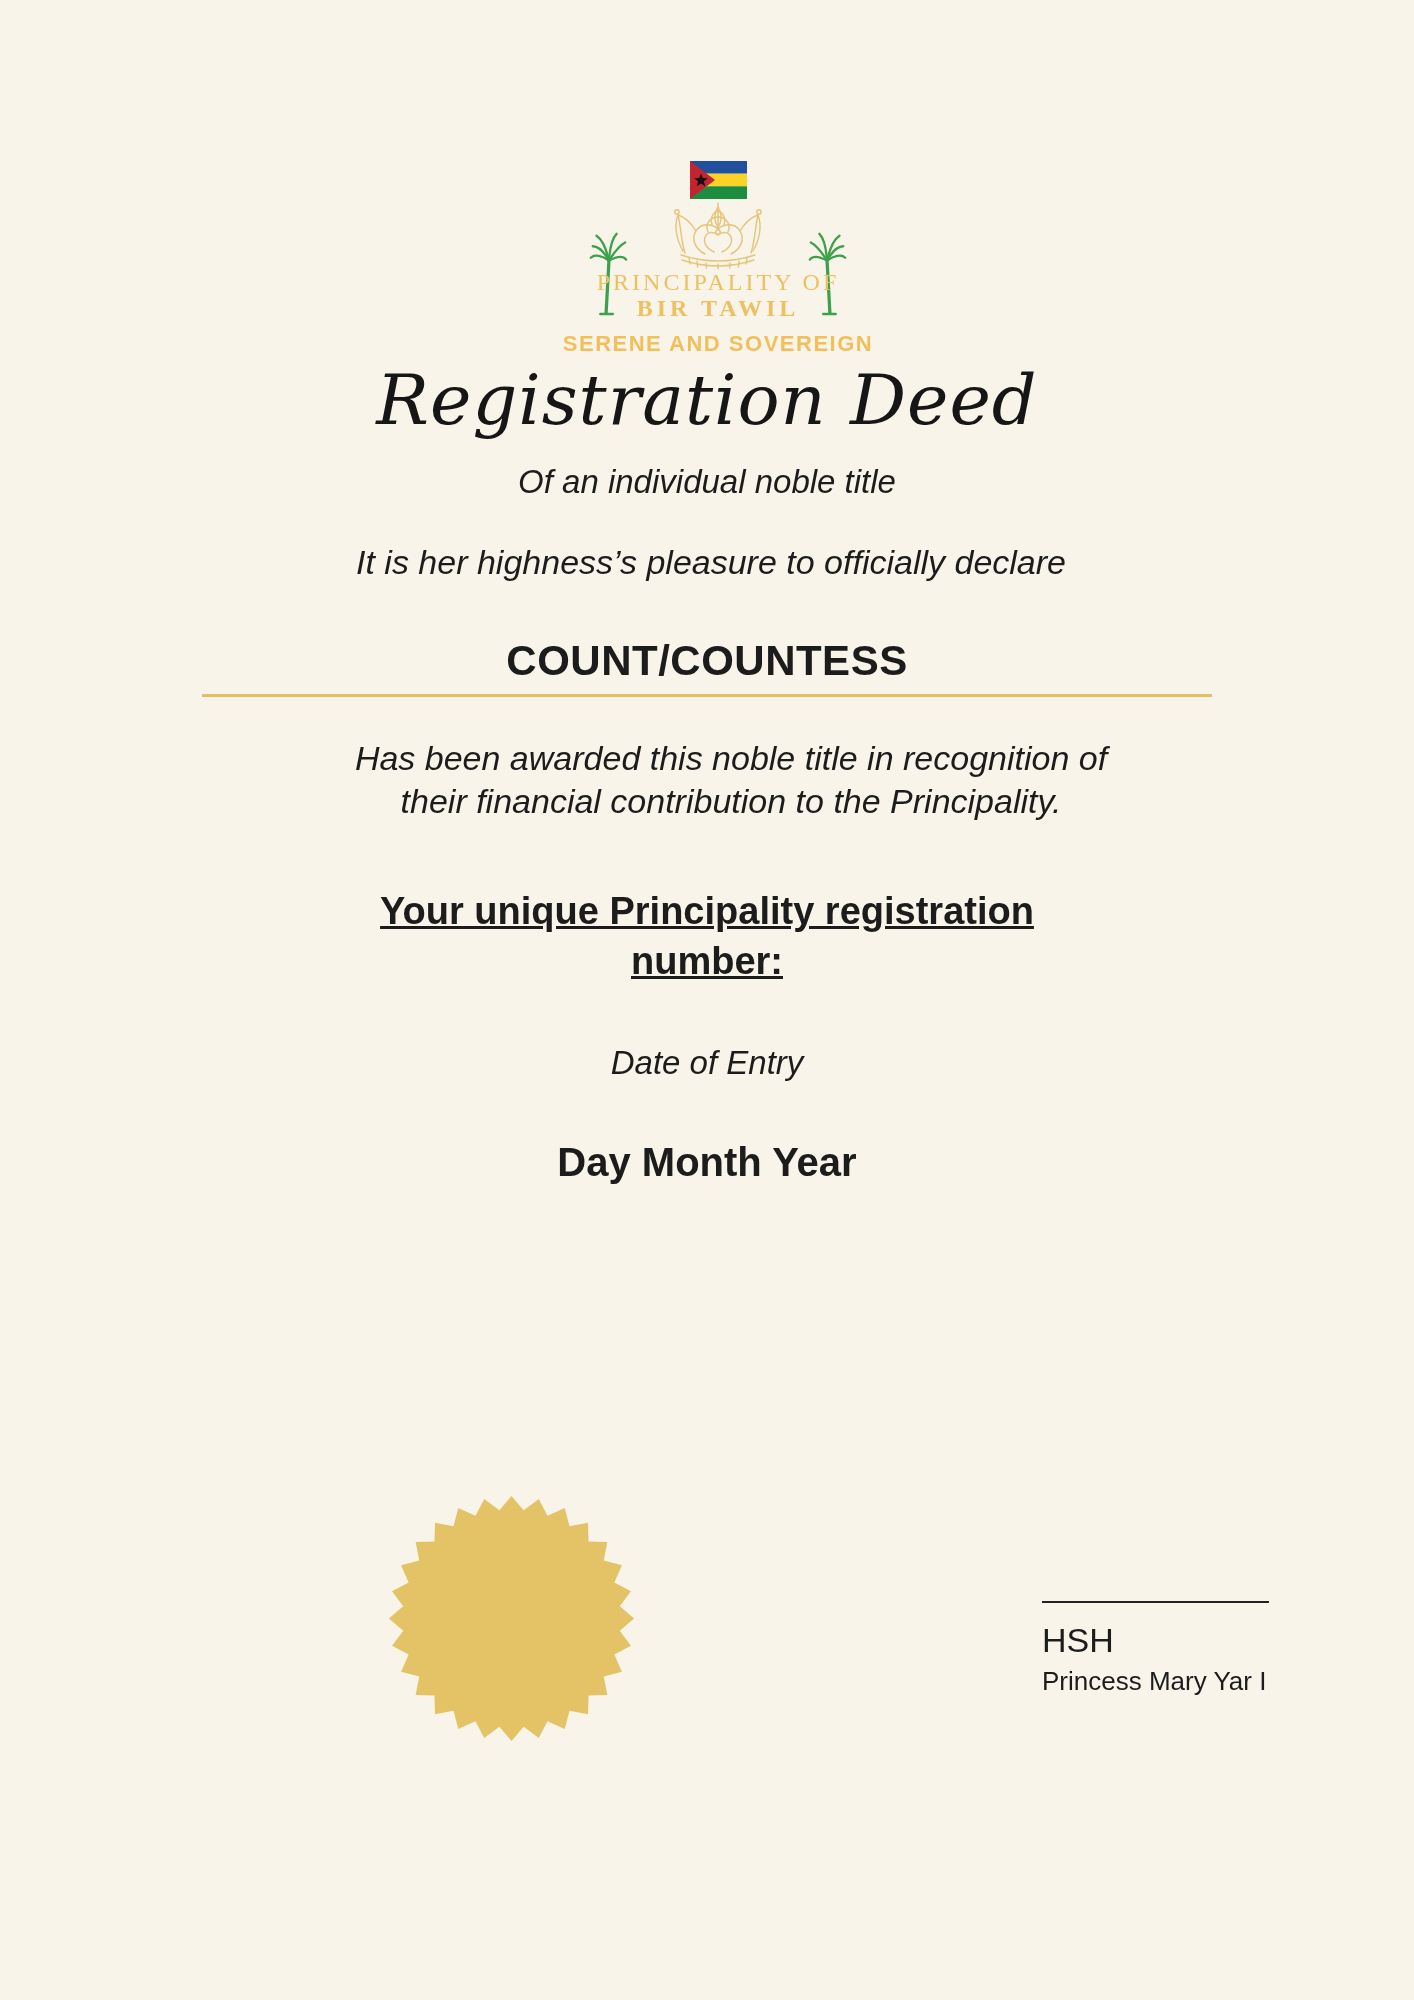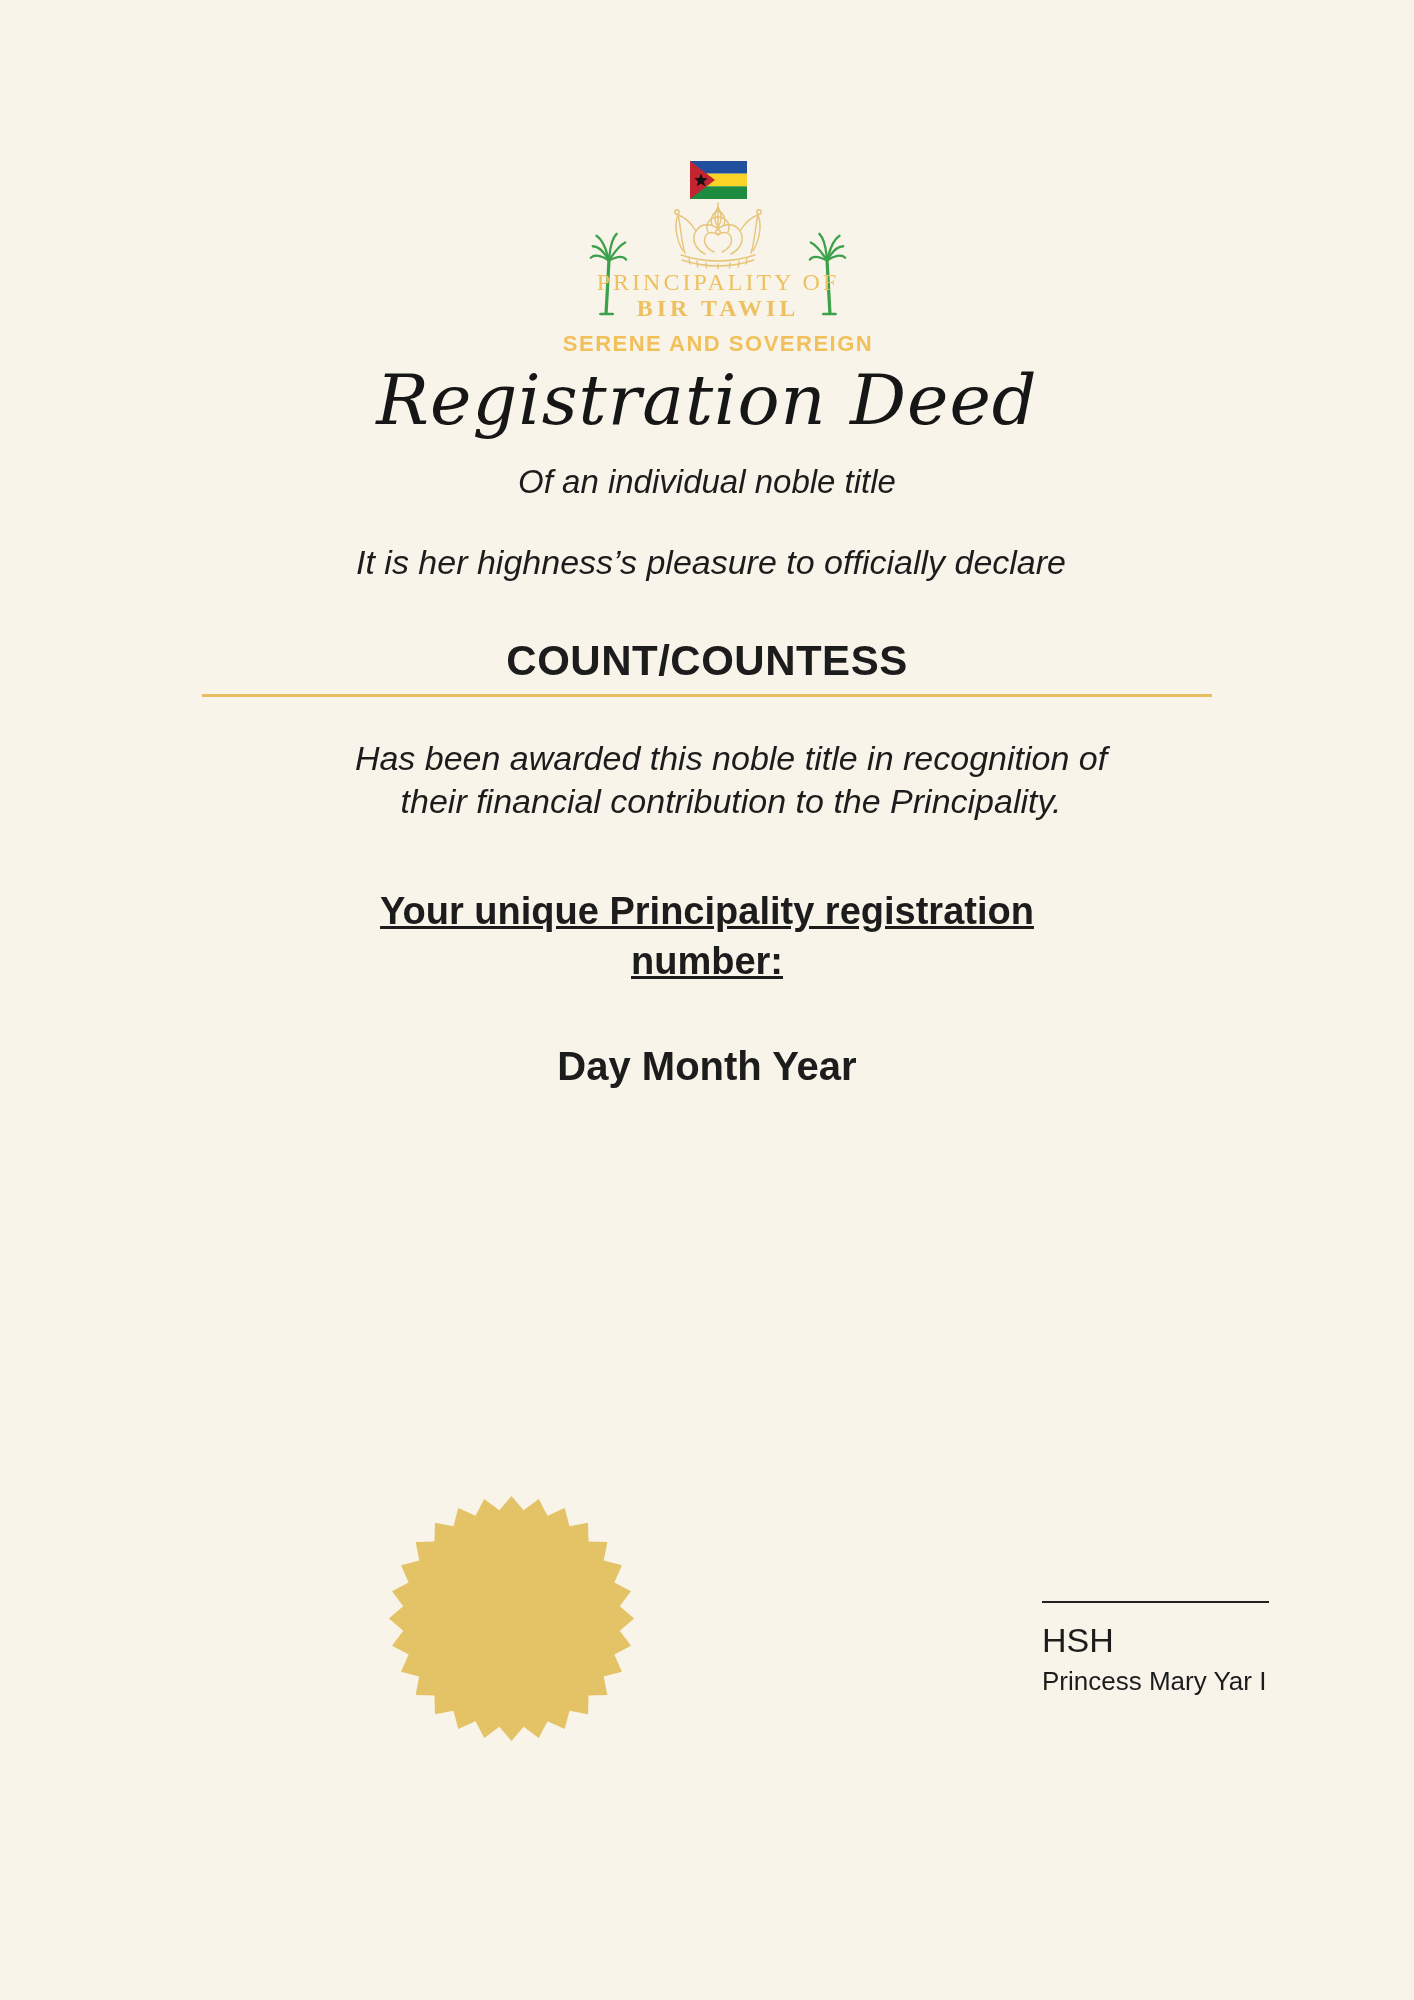--- a/index.html
+++ b/index.html
@@ -146,20 +146,21 @@
   <div class="para para-recognition">
     <div>Has been awarded this noble title in recognition of</div>
     <div>their financial contribution to the Principality.</div>
   </div>
 
   <div class="reg-label">
     <div>Your unique Principality registration</div>
     <div>number:</div>
   </div>
 
+  <div class="date-label">Date of Entry</div>
 
   <div class="date-value">Day Month Year</div>
 
   <svg class="seal" viewBox="-130 -130 260 260">
     <polygon points="0.0,-126.0 12.5,-111.3 28.0,-122.8 37.0,-105.7 54.7,-113.5 59.6,-94.8 78.6,-98.5 79.2,-79.2 98.5,-78.6 94.8,-59.6 113.5,-54.7 105.7,-37.0 122.8,-28.0 111.3,-12.5 126.0,0.0 111.3,12.5 122.8,28.0 105.7,37.0 113.5,54.7 94.8,59.6 98.5,78.6 79.2,79.2 78.6,98.5 59.6,94.8 54.7,113.5 37.0,105.7 28.0,122.8 12.5,111.3 0.0,126.0 -12.5,111.3 -28.0,122.8 -37.0,105.7 -54.7,113.5 -59.6,94.8 -78.6,98.5 -79.2,79.2 -98.5,78.6 -94.8,59.6 -113.5,54.7 -105.7,37.0 -122.8,28.0 -111.3,12.5 -126.0,0.0 -111.3,-12.5 -122.8,-28.0 -105.7,-37.0 -113.5,-54.7 -94.8,-59.6 -98.5,-78.6 -79.2,-79.2 -78.6,-98.5 -59.6,-94.8 -54.7,-113.5 -37.0,-105.7 -28.0,-122.8 -12.5,-111.3" style="fill:var(--seal-gold)"></polygon>
   </svg>
 
   <div class="signature">
     <div class="sig-line"></div>
     <div class="sig-initials">HSH</div>

